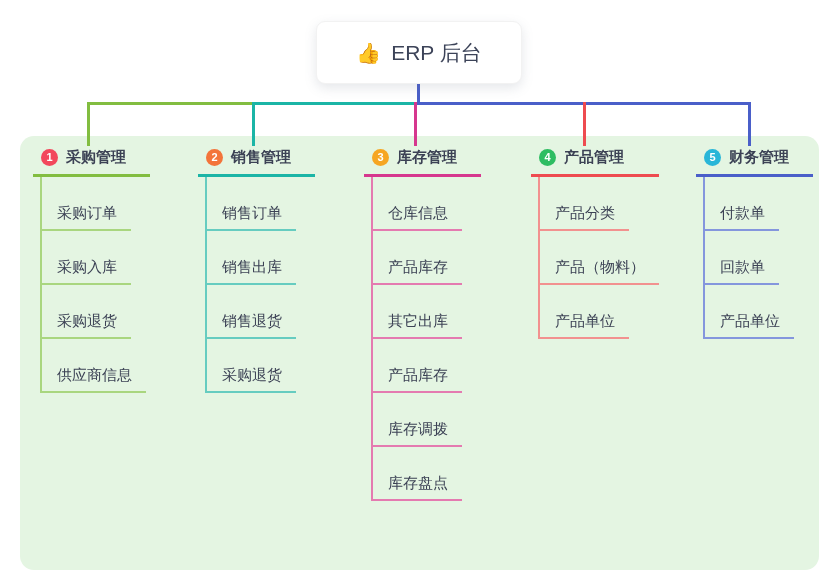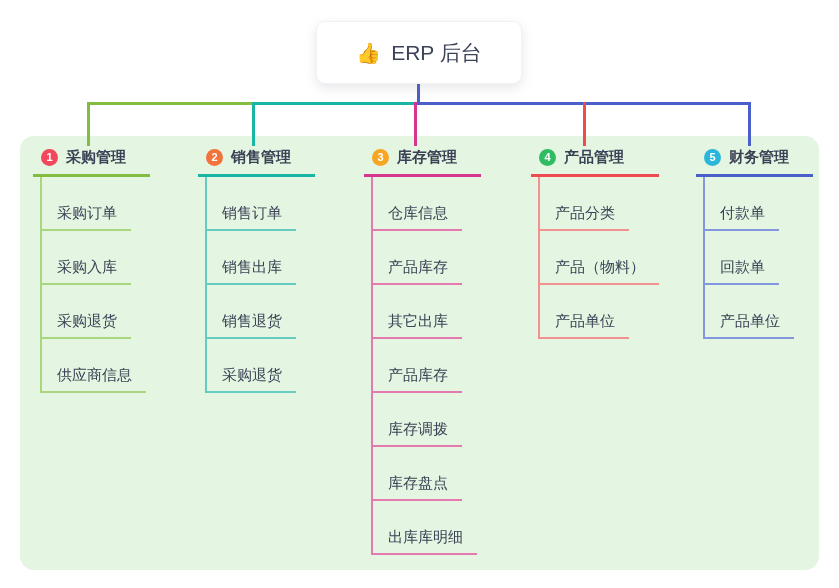--- a/index.html
+++ b/index.html
@@ -128,23 +128,20 @@
         </div>
       <div class="row">
           <div class="node">产品库存</div>
         </div>
       <div class="row">
           <div class="node">库存调拨</div>
         </div>
       <div class="row">
           <div class="node">库存盘点</div>
         </div>
-      <div class="row">
-          <div class="node">出库库明细</div>
-        </div>
     </div>
   </div>
 
   <div class="branch b4" data-branch="3" style="--line: #ee4b50; --child-line: #f2918f; --badge: #2ebd62;">
     <div class="branch-head">
       <span class="badge">4</span>
       <span>产品管理</span>
     </div>
     <div class="children">
       <div class="row">

